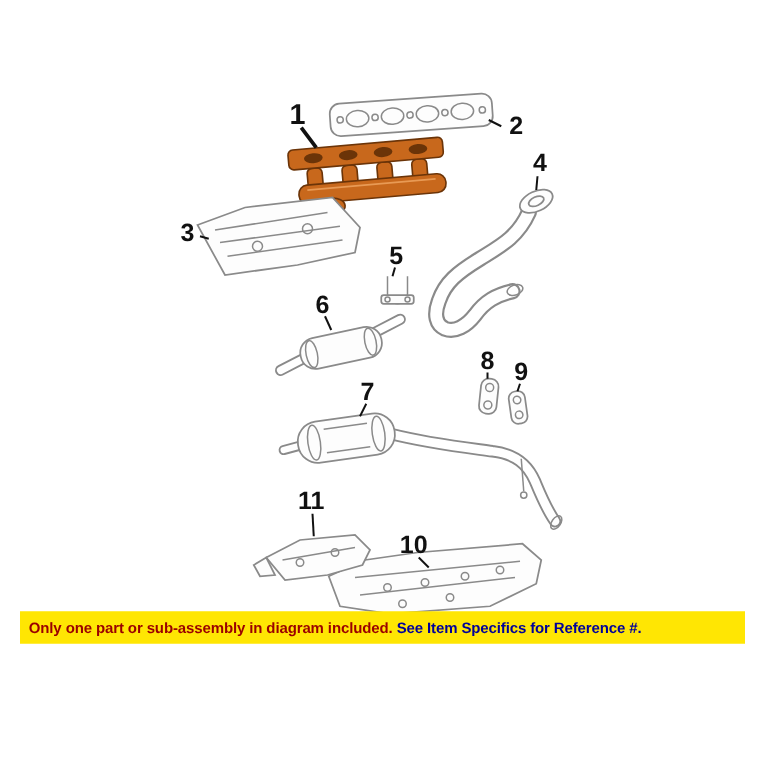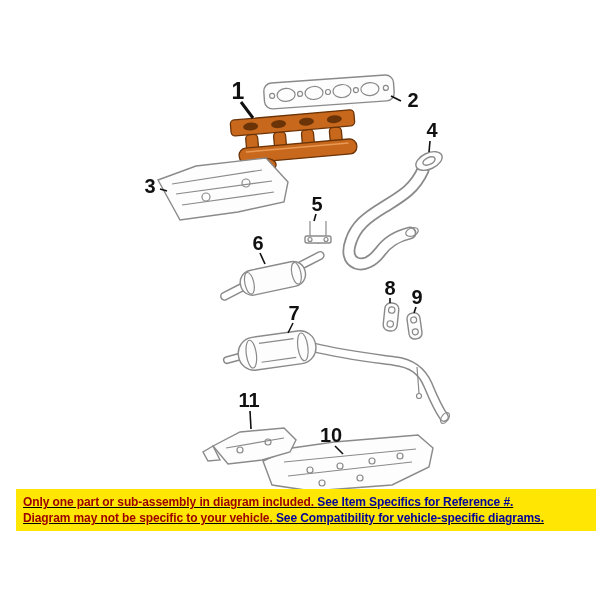--- a/index.html
+++ b/index.html
@@ -31,21 +31,20 @@
   .leader { stroke: var(--callout,#111111); stroke-width:1.6; fill:none; }
   .leader.thick { stroke-width:3; }
 
   .banner {
     position:absolute; left:16px; right:16px; top:489px;
     background: var(--banner-bg,#ffe603);
     padding:5px 7px;
     font-weight:bold; font-size:12px; line-height:16px;
     letter-spacing:-0.1px;
     overflow:hidden;
-    text-decoration:underline;
   }
   .banner-line { white-space:nowrap; }
   .banner .red  { color: var(--banner-red,#9b0000); }
   .banner .blue { color: var(--banner-blue,#00009b); }
 </style>
 </head>
 <body>
 
 <div class="stage">
 
@@ -199,19 +198,15 @@
       <path class="leader" d="M250,411 L251,429"></path>
       <text class="callout" x="249" y="407">11</text>
     </g>
   </svg>
 
   <div class="banner">
     <div class="banner-line">
       <span class="red">Only one part or sub-assembly in diagram included.</span>
       <span class="blue">See Item Specifics for Reference #.</span>
     </div>
-    <div class="banner-line">
-      <span class="red">Diagram may not be specific to your vehicle.</span>
-      <span class="blue">See Compatibility for vehicle-specific diagrams.</span>
-    </div>
   </div>
 
 </div>
 
 </body></html>

